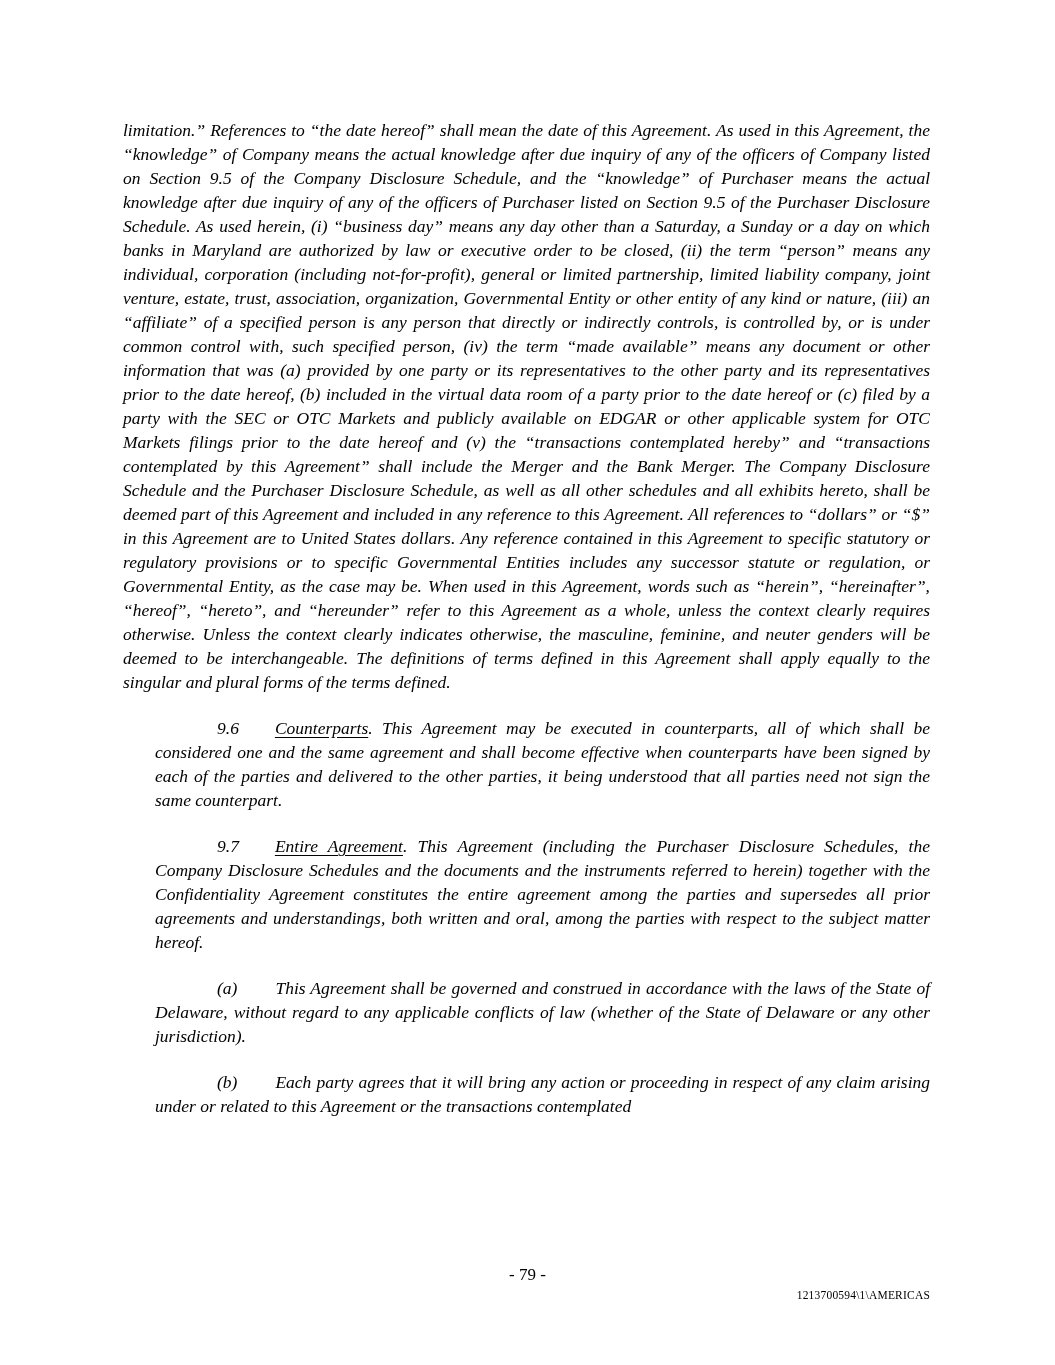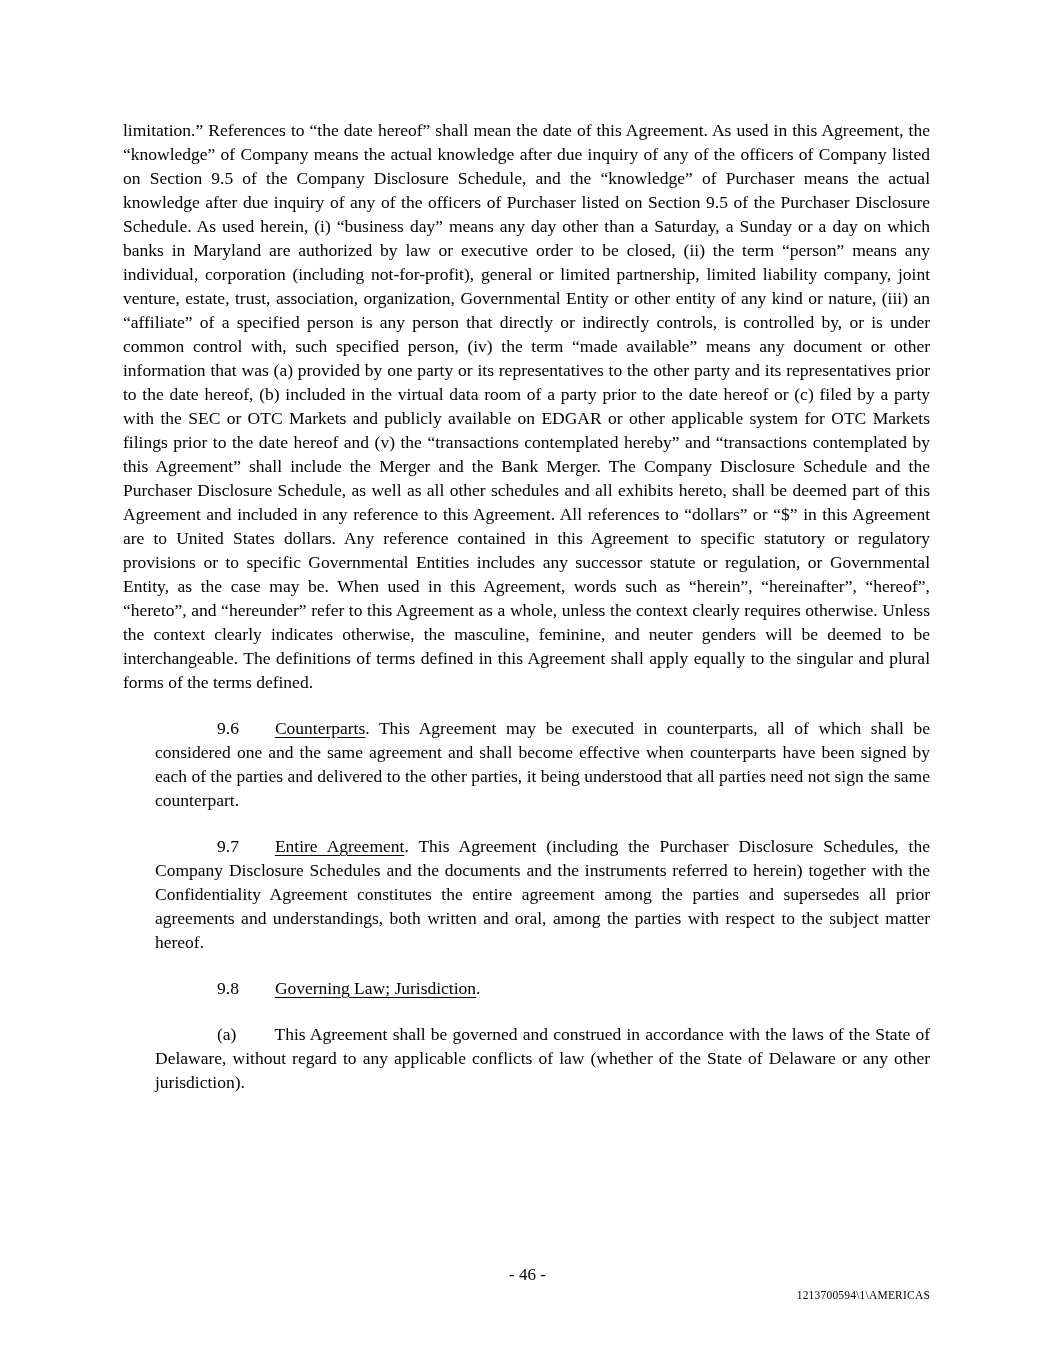--- a/index.html
+++ b/index.html
@@ -13,20 +13,21 @@
   }
   .page {
     position: absolute;
     left: 0; top: 0;
     width: 1055px;
     height: 1365px;
     background: #ffffff;
     padding: 118px 125px 0 123px;
     font-size: 17.5px;
     line-height: 24px;
+    font-style: italic;
   }
   .para {
     text-align: justify;
     text-justify: inter-word;
   }
   .para + .para { margin-top: 22px; margin-left: 32px; }
   .section { text-indent: 62px; }
   .subsection {
     margin-left: 62px;
     text-indent: 62px;
@@ -56,22 +57,22 @@
 <body>
 
 <div class="page">
 
   <p class="para">limitation.”  References to “the date hereof” shall mean the date of this Agreement.  As used in this Agreement, the “knowledge” of Company means the actual knowledge after due inquiry of any of the officers of Company listed on Section 9.5 of the Company Disclosure Schedule, and the “knowledge” of Purchaser means the actual knowledge after due inquiry of any of the officers of Purchaser listed on Section 9.5 of the Purchaser Disclosure Schedule.  As used herein, (i) “business day” means any day other than a Saturday, a Sunday or a day on which banks in Maryland are authorized by law or executive order to be closed, (ii) the term “person” means any individual, corporation (including not-for-profit), general or limited partnership, limited liability company, joint venture, estate, trust, association, organization, Governmental Entity or other entity of any kind or nature, (iii) an “affiliate” of a specified person is any person that directly or indirectly controls, is controlled by, or is under common control with, such specified person, (iv) the term “made available” means any document or other information that was (a) provided by one party or its representatives to the other party and its representatives prior to the date hereof, (b) included in the virtual data room of a party prior to the date hereof or (c) filed by a party with the SEC or OTC Markets and publicly available on EDGAR or other applicable system for OTC Markets filings prior to the date hereof and (v) the “transactions contemplated hereby” and “transactions contemplated by this Agreement” shall include the Merger and the Bank Merger.  The Company Disclosure Schedule and the Purchaser Disclosure Schedule, as well as all other schedules and all exhibits hereto, shall be deemed part of this Agreement and included in any reference to this Agreement.  All references to “dollars” or “$” in this Agreement are to United States dollars.  Any reference contained in this Agreement to specific statutory or regulatory provisions or to specific Governmental Entities includes any successor statute or regulation, or Governmental Entity, as the case may be.  When used in this Agreement, words such as “herein”, “hereinafter”, “hereof”, “hereto”, and “hereunder” refer to this Agreement as a whole, unless the context clearly requires otherwise.  Unless the context clearly indicates otherwise, the masculine, feminine, and neuter genders will be deemed to be interchangeable. The definitions of terms defined in this Agreement shall apply equally to the singular and plural forms of the terms defined.</p>
 
   <p class="para section"><span>9.6</span><span class="tab1"></span><span class="heading">Counterparts</span><span>.  This Agreement may be executed in counterparts, all of which shall be considered one and the same agreement and shall become effective when counterparts have been signed by each of the parties and delivered to the other parties, it being understood that all parties need not sign the same counterpart.</span></p>
 
   <p class="para section"><span>9.7</span><span class="tab1"></span><span class="heading">Entire Agreement</span><span>.  This Agreement (including the Purchaser Disclosure Schedules, the Company Disclosure Schedules and the documents and the instruments referred to herein) together with the Confidentiality Agreement constitutes the entire agreement among the parties and supersedes all prior agreements and understandings, both written and oral, among the parties with respect to the subject matter hereof.</span></p>
 
-  <p class="para section"><span>9.8</span><span class="tab1"></span><span class="heading">Governing Law; Jurisdiction</span><span>.</span></p>
 
   <p class="para subsection"><span>(a)</span><span class="tab2"></span><span>This Agreement shall be governed and construed in accordance with the laws of the State of Delaware, without regard to any applicable conflicts of law (whether of the State of Delaware or any other jurisdiction).</span></p>
 
+  <p class="para subsection"><span>(b)</span><span class="tab2"></span><span>Each party agrees that it will bring any action or proceeding in respect of any claim arising under or related to this Agreement or the transactions contemplated</span></p>
 
 </div>
 
-<div class="footer-pagenum">- 46 -</div>
+<div class="footer-pagenum">- 79 -</div>
 
 <div class="footer-docid">1213700594\1\AMERICAS</div>
 
 </body></html>

